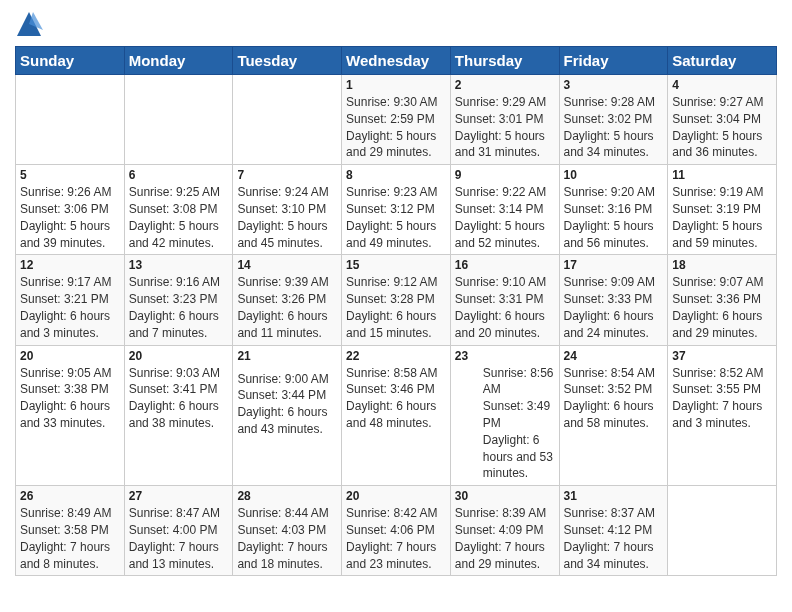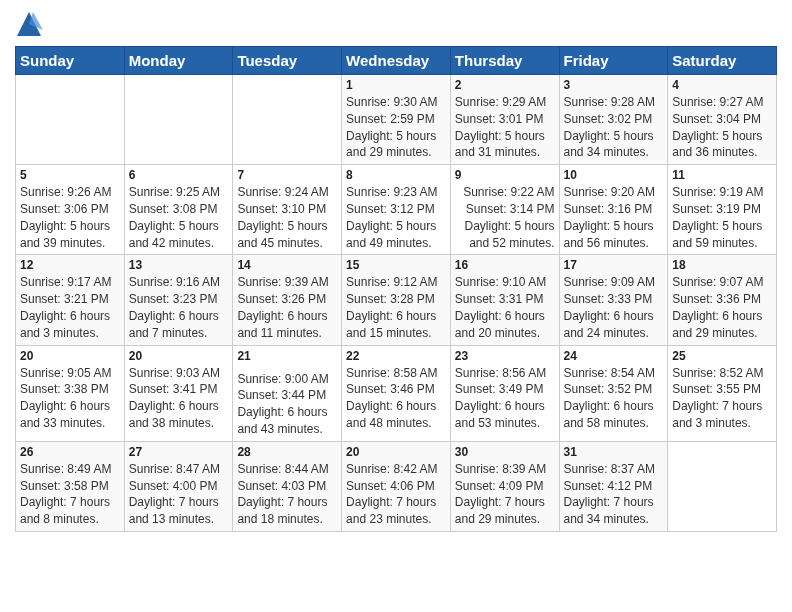--- a/index.html
+++ b/index.html
@@ -176,21 +176,21 @@
 Daylight: 5 hours and 45 minutes.</div>
           </td>
           <td>
             <span class="day-number">8</span>
             <div class="day-info" style="white-space: pre-line;">Sunrise: 9:23 AM
 Sunset: 3:12 PM
 Daylight: 5 hours and 49 minutes.</div>
           </td>
           <td>
             <span class="day-number">9</span>
-            <div class="day-info" style="white-space: pre-line; text-align: right;">Sunrise: 9:22 AM
+            <div class="day-info" style="white-space: pre-line;">Sunrise: 9:22 AM
 Sunset: 3:14 PM
 Daylight: 5 hours and 52 minutes.</div>
           </td>
           <td>
             <span class="day-number">10</span>
             <div class="day-info" style="white-space: pre-line;">Sunrise: 9:20 AM
 Sunset: 3:16 PM
 Daylight: 5 hours and 56 minutes.</div>
           </td>
           <td>
@@ -264,32 +264,32 @@
 Daylight: 6 hours and 43 minutes.</div>
           </td>
           <td>
             <span class="day-number">22</span>
             <div class="day-info" style="white-space: pre-line;">Sunrise: 8:58 AM
 Sunset: 3:46 PM
 Daylight: 6 hours and 48 minutes.</div>
           </td>
           <td>
             <span class="day-number">23</span>
-            <div class="day-info" style="white-space: pre-line;">Sunrise: 8:56 AM
+            <div class="day-info" style="white-space: pre-line; margin-left: 28px;">Sunrise: 8:56 AM
 Sunset: 3:49 PM
 Daylight: 6 hours and 53 minutes.</div>
           </td>
           <td>
             <span class="day-number">24</span>
             <div class="day-info" style="white-space: pre-line;">Sunrise: 8:54 AM
 Sunset: 3:52 PM
 Daylight: 6 hours and 58 minutes.</div>
           </td>
           <td>
-            <span class="day-number">25</span>
+            <span class="day-number">37</span>
             <div class="day-info" style="white-space: pre-line;">Sunrise: 8:52 AM
 Sunset: 3:55 PM
 Daylight: 7 hours and 3 minutes.</div>
           </td>
         </tr>
         <tr>
           <td>
             <span class="day-number">26</span>
             <div class="day-info" style="white-space: pre-line;">Sunrise: 8:49 AM
 Sunset: 3:58 PM

